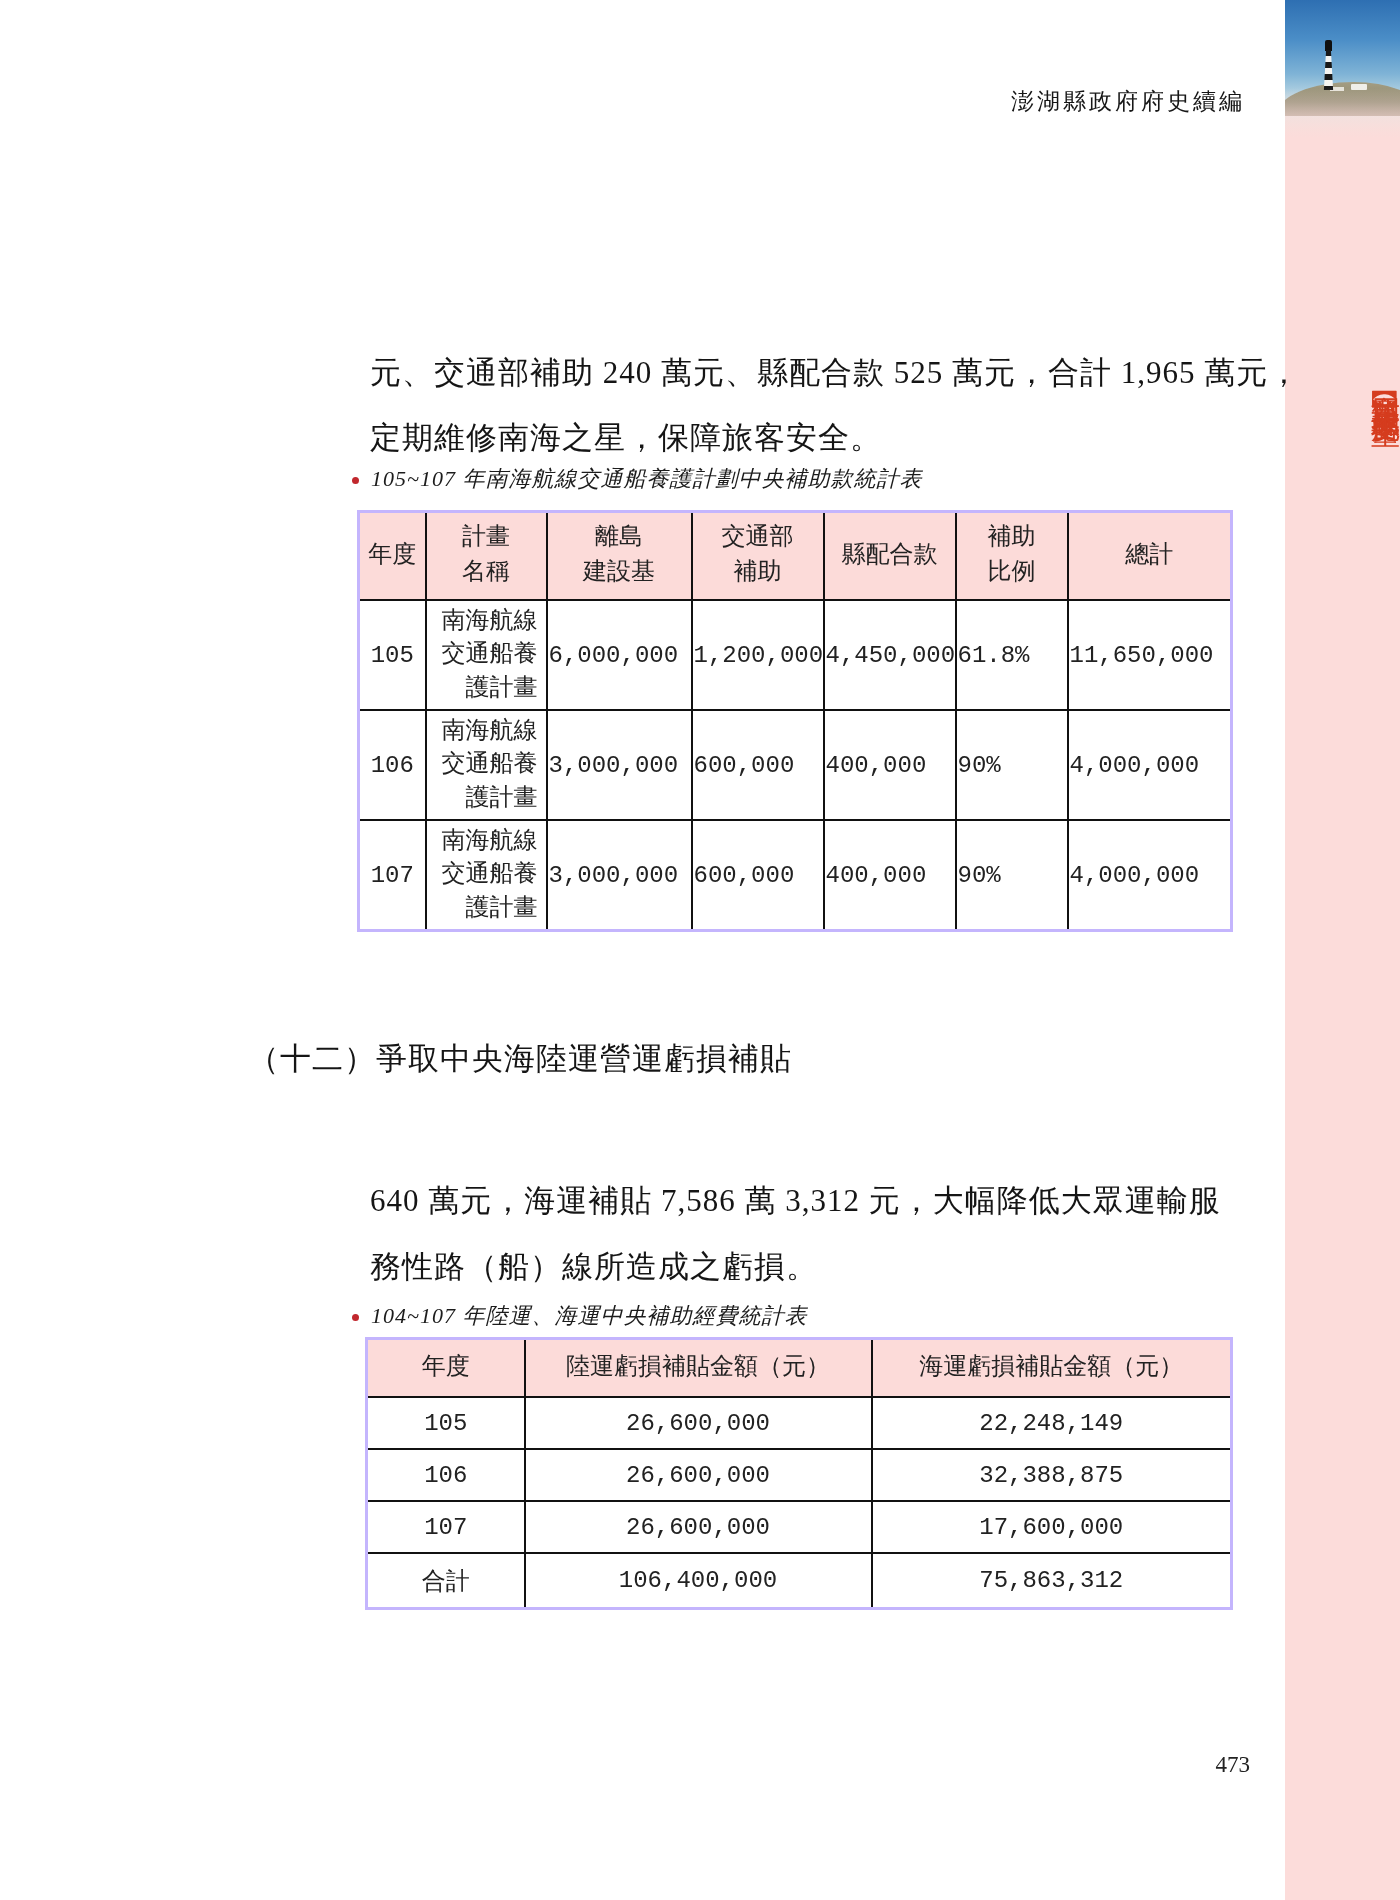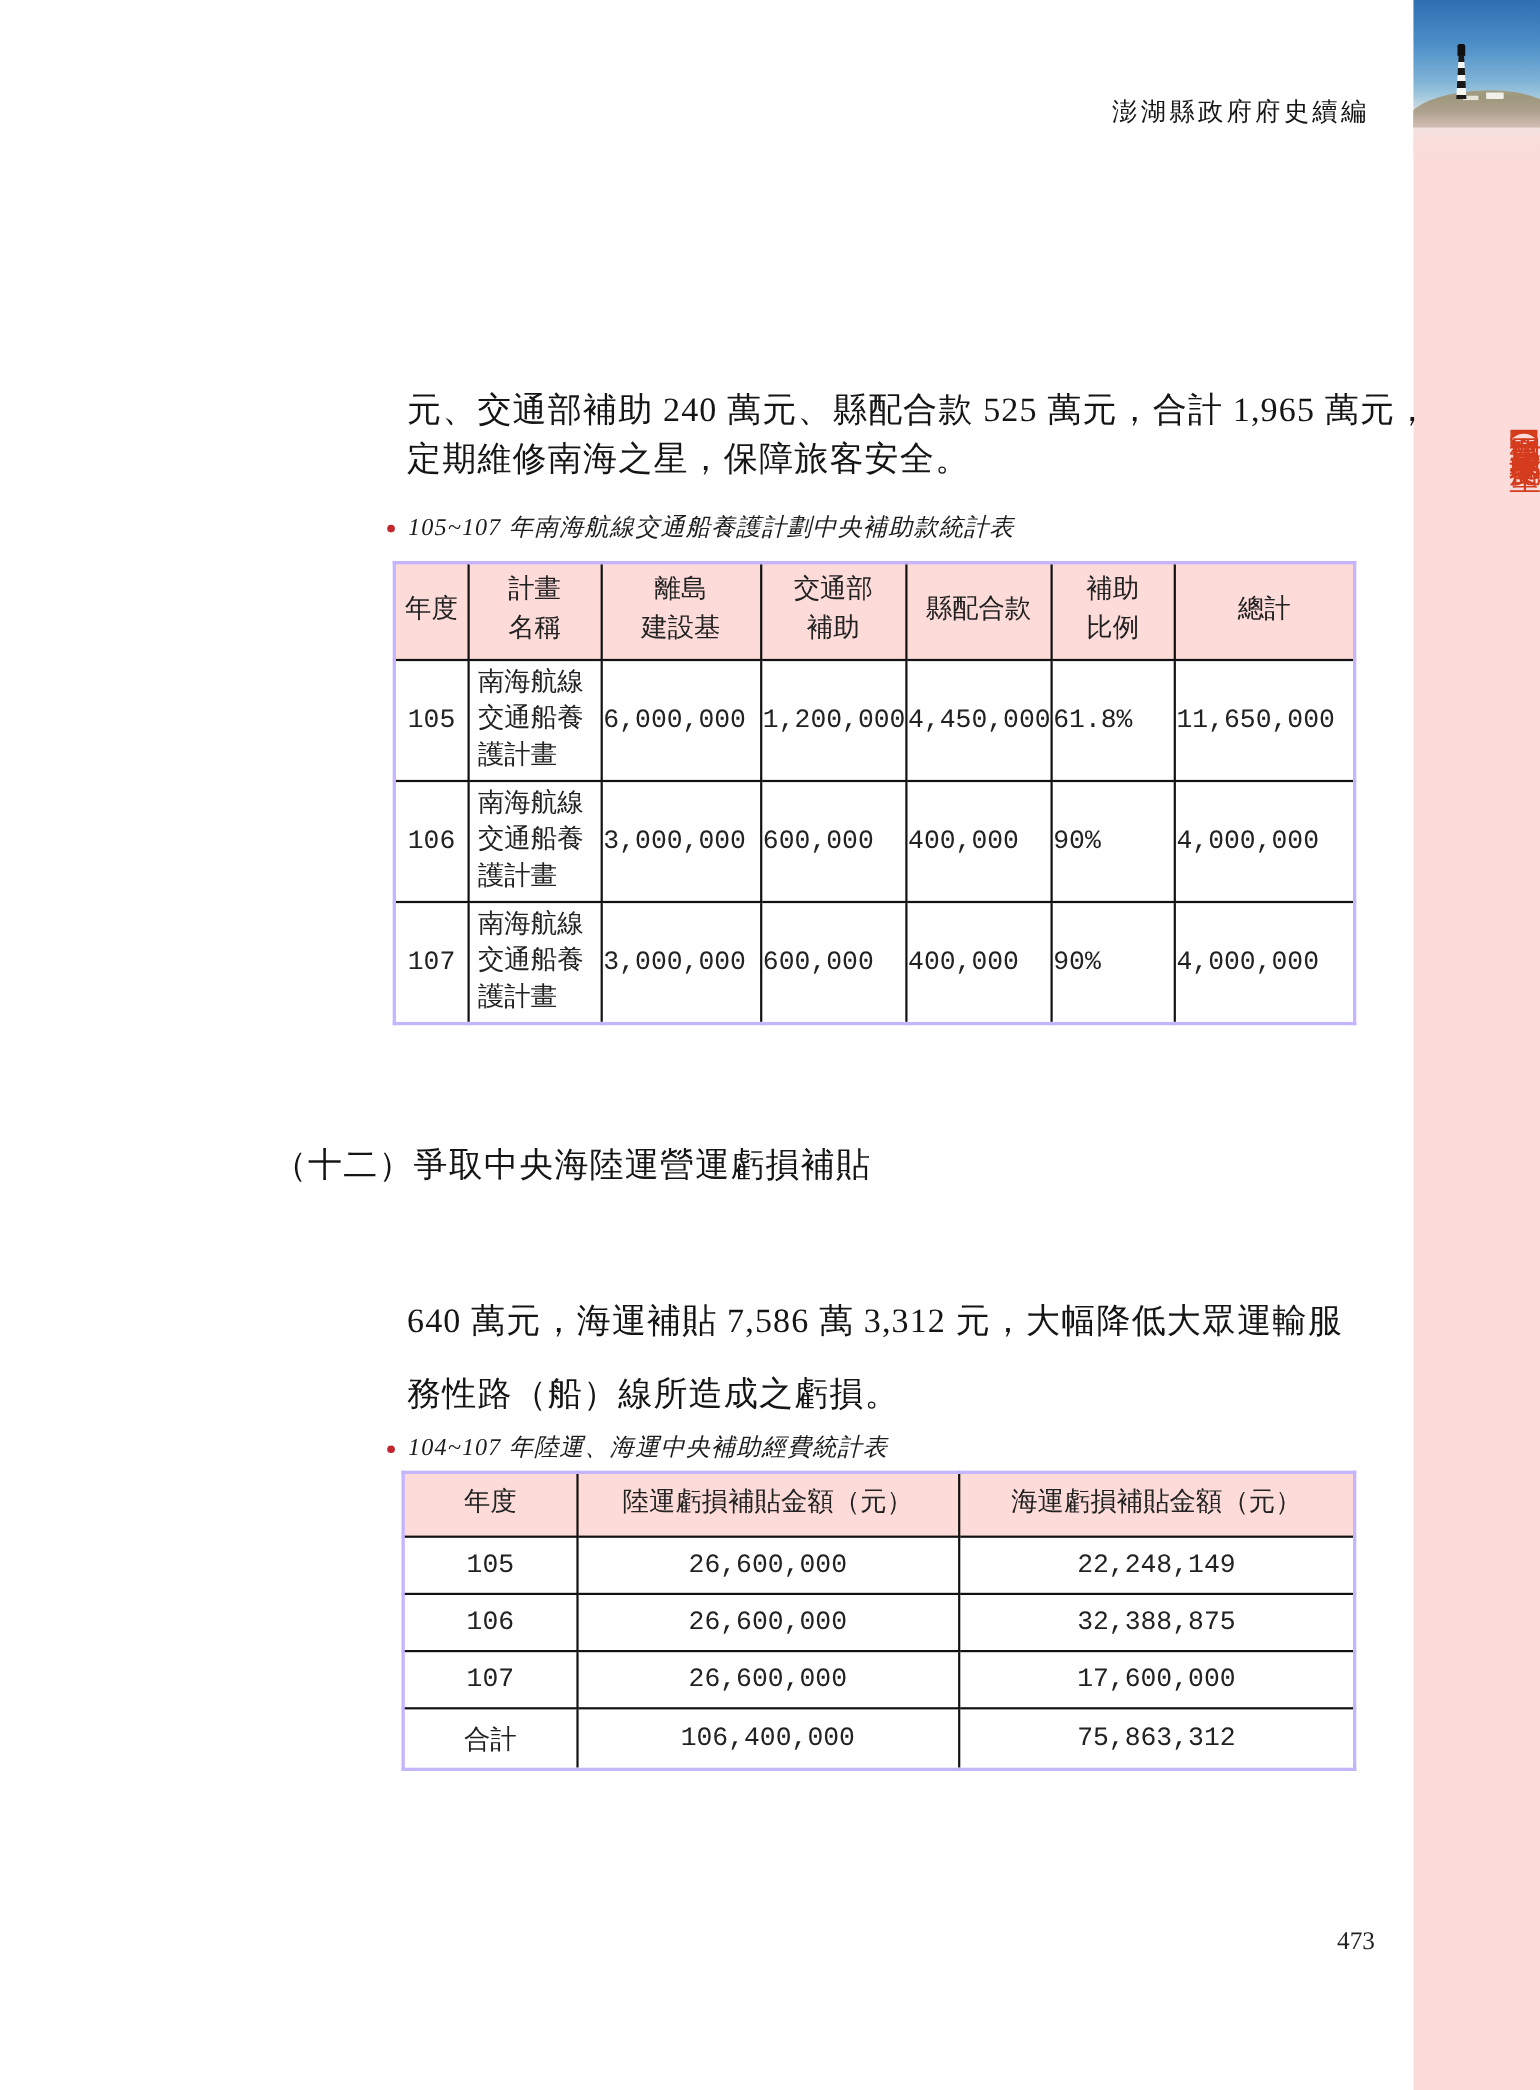--- a/index.html
+++ b/index.html
@@ -65,21 +65,21 @@
     font-size:23px;color:#222;
   }
 
   
   .para{
     position:absolute;left:370px;width:890px;
     font-size:31px;line-height:1.25;letter-spacing:1px;
     color:#151515;white-space:nowrap;margin-top:12px;
   }
   .p1l1{top:342px;}
-  .p1l2{top:386px;}
+  .p1l2{top:407px;}
   .s12-heading{
     position:absolute;left:248px;top:1038px;
     font-size:31px;letter-spacing:1px;color:#151515;white-space:nowrap;
   }
   .p2l1{top:1104px;}
   .p2l2{top:1170px;}
   .p2l3{top:1236px;}
 
   
   .bullet{
@@ -101,21 +101,21 @@
   td,th{border:2px solid #111;font-weight:normal;}
   table{border:3px solid #c4b5fd;font-family:Liberation Mono, monospace;}
   th{background:#fcdbd9;white-space:pre-line;line-height:1.45;font-size:24px;text-align:center;vertical-align:middle;}
   td{font-size:24px;vertical-align:middle;}
 
   .t1{left:357px;top:510px;width:873px;}
   .t1 .hrow th{height:84px;}
   .t1 .drow td{height:106px;}
   .t1 .trow td{height:72px;}
   .t1 td.year{text-align:center;}
-  .t1 td.name{text-align:left;padding:0 8px;line-height:1.38;word-break:break-all;}
+  .t1 td.name{text-align:right;padding:0 8px;line-height:1.38;word-break:break-all;}
   .t1 td.num{padding-right:12px;}
   .t1 td.total-label{text-align:center;}
 
   .t2{left:365px;top:1337px;width:865px;}
   .t2 .hrow th{height:54px;}
   .t2 .drow td{height:48px;text-align:center;}
   .t2 .trow td{height:51px;text-align:center;}
 </style>
 </head>
 <body>

